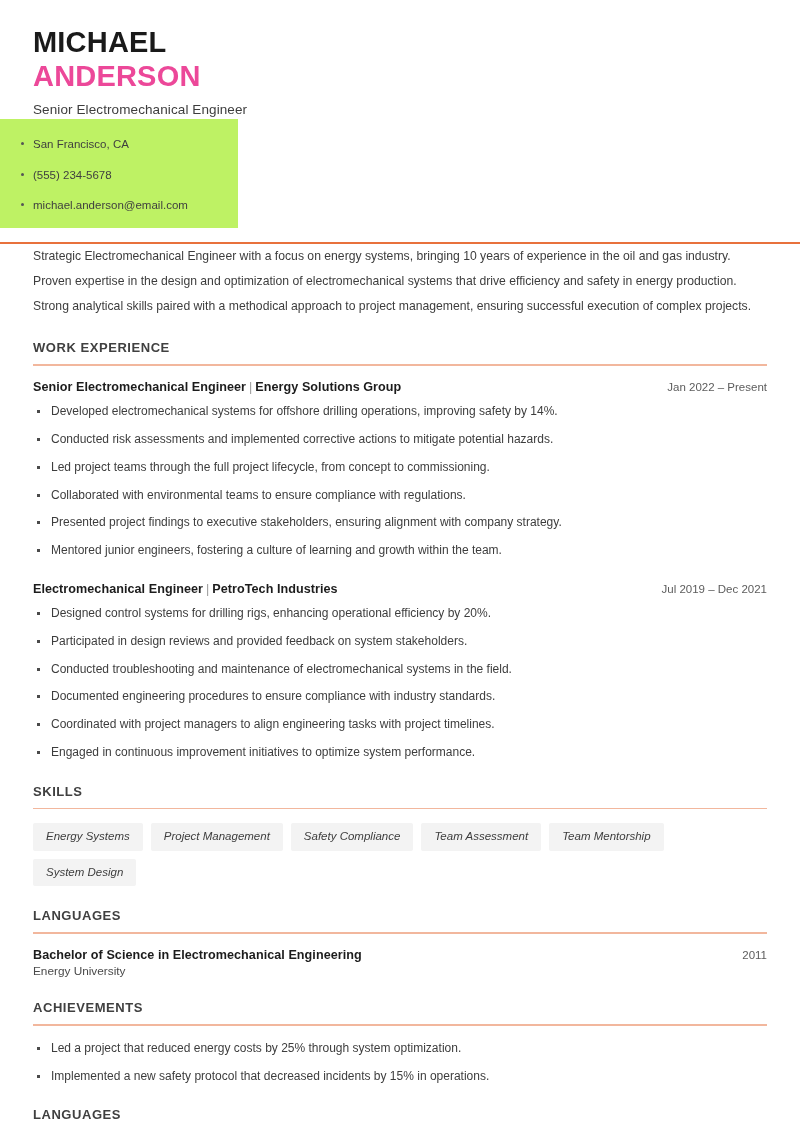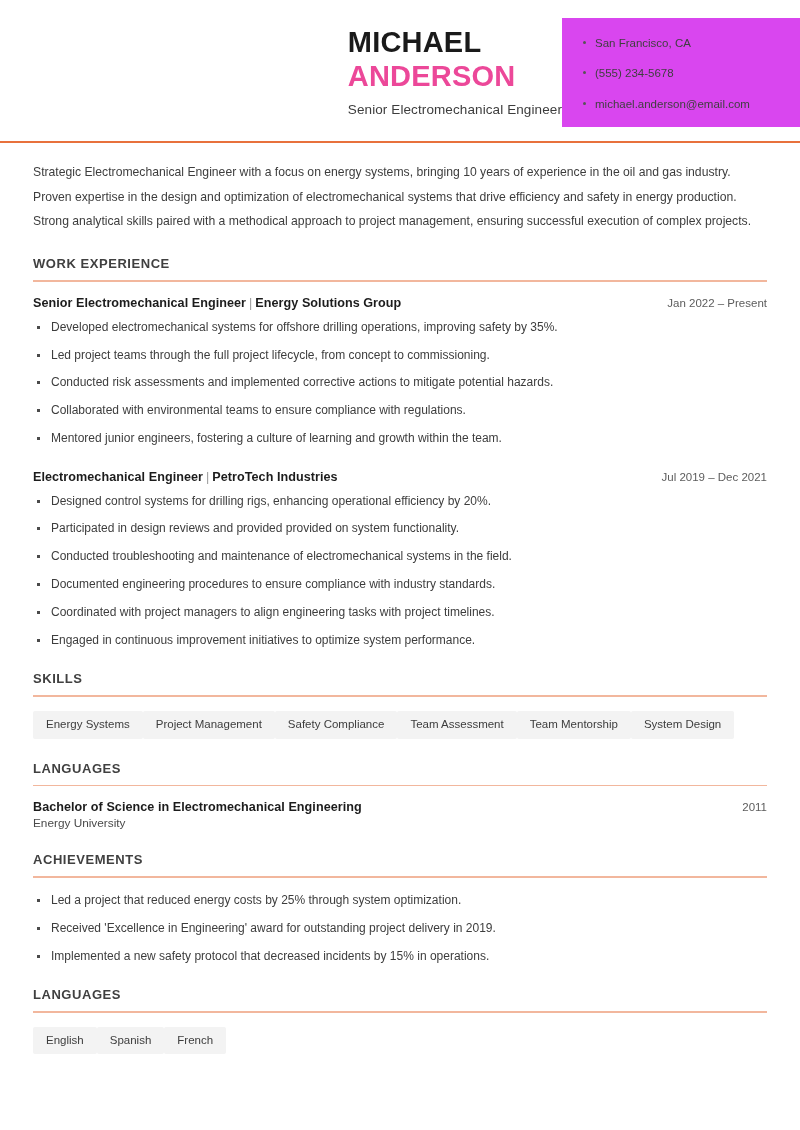--- a/index.html
+++ b/index.html
@@ -24,41 +24,42 @@
   }
 
   
   .header {
     position: relative;
     display: flex;
     align-items: flex-start;
     justify-content: flex-end;
     padding: 16px 0 0 0;
     min-height: 110px;
+    flex-direction: column;
   }
   .header-left {
     padding-left: 33px;
     padding-top: 10px;
   }
   .name-line {
     font-size: 29px;
     font-weight: bold;
     letter-spacing: 0.2px;
     line-height: 1.16;
   }
   .name-first { color: #1a1a1a; }
   .name-last  { color: #ec4899; }
   .job-role {
     margin-top: 9px;
     font-size: 13.5px;
     color: #3d3d3d;
     letter-spacing: 0.1px;
   }
   .contact-box {
-    background: #d946ef;
+    background: #bef264;
     padding: 18px 22px 16px 20px;
     width: 238px;
     box-sizing: border-box;
     margin-top: 2px;
   }
   .contact-list {
     list-style: none;
     margin: 0;
     padding: 0;
   }
@@ -86,21 +87,21 @@
     height: 2px;
     background: #e8713c;
     margin-top: 14px;
   }
 
   
   .content {
     padding: 0 33px;
   }
   .summary {
-    margin-top: 17px;
+    margin-top: 0;
     font-size: 12.2px;
     line-height: 2.02;
     color: #3d3d3d;
     text-align: left;
     max-width: 740px;
   }
 
   .section { margin-top: 22px; }
   .section-title {
     color: #404040;
@@ -164,21 +165,23 @@
     left: 4px;
     top: 7px;
     width: 3px;
     height: 3px;
     background: #4a4a4a;
   }
 
   .tag-row {
     display: flex;
     flex-wrap: wrap;
+    gap: 8px;
     margin-top: 2px;
+    font-style: italic;
   }
   .tag {
     background: #f3f3f3;
     color: #3d3d3d;
     font-size: 11.5px;
     padding: 7px 13px 8px 13px;
     border-radius: 2px;
     line-height: 1.1;
     white-space: nowrap;
   }
@@ -219,38 +222,39 @@
       <div class="section-rule"></div>
 
       <div class="entry">
         <div class="entry-head">
           <div class="entry-title">
             <span>Senior Electromechanical Engineer</span><span class="sep-bar">|</span><span>Energy Solutions Group</span>
           </div>
           <div class="entry-date">Jan 2022 – Present</div>
         </div>
         <ul class="bullets">
-          <li>Developed electromechanical systems for offshore drilling operations, improving safety by 35%.</li>
+          <li>Developed electromechanical systems for offshore drilling operations, improving safety by 14%.</li>
+          <li>Conducted risk assessments and implemented corrective actions to mitigate potential hazards.</li>
           <li>Led project teams through the full project lifecycle, from concept to commissioning.</li>
-          <li>Conducted risk assessments and implemented corrective actions to mitigate potential hazards.</li>
           <li>Collaborated with environmental teams to ensure compliance with regulations.</li>
+          <li>Presented project findings to executive stakeholders, ensuring alignment with company strategy.</li>
           <li>Mentored junior engineers, fostering a culture of learning and growth within the team.</li>
         </ul>
       </div>
 
       <div class="entry">
         <div class="entry-head">
           <div class="entry-title">
             <span>Electromechanical Engineer</span><span class="sep-bar">|</span><span>PetroTech Industries</span>
           </div>
           <div class="entry-date">Jul 2019 – Dec 2021</div>
         </div>
         <ul class="bullets">
           <li>Designed control systems for drilling rigs, enhancing operational efficiency by 20%.</li>
-          <li>Participated in design reviews and provided provided on system functionality.</li>
+          <li>Participated in design reviews and provided feedback on system stakeholders.</li>
           <li>Conducted troubleshooting and maintenance of electromechanical systems in the field.</li>
           <li>Documented engineering procedures to ensure compliance with industry standards.</li>
           <li>Coordinated with project managers to align engineering tasks with project timelines.</li>
           <li>Engaged in continuous improvement initiatives to optimize system performance.</li>
         </ul>
       </div>
     </div>
 
     <div class="section">
       <h2 class="section-title">SKILLS</h2>
@@ -275,21 +279,20 @@
         </div>
         <div class="edu-school">Energy University</div>
       </div>
     </div>
 
     <div class="section">
       <h2 class="section-title">ACHIEVEMENTS</h2>
       <div class="section-rule"></div>
       <ul class="bullets">
         <li>Led a project that reduced energy costs by 25% through system optimization.</li>
-        <li>Received 'Excellence in Engineering' award for outstanding project delivery in 2019.</li>
         <li>Implemented a new safety protocol that decreased incidents by 15% in operations.</li>
       </ul>
     </div>
 
     <div class="section">
       <h2 class="section-title">LANGUAGES</h2>
       <div class="section-rule"></div>
       <div class="tag-row">
         <span class="tag">English</span>
         <span class="tag">Spanish</span>

